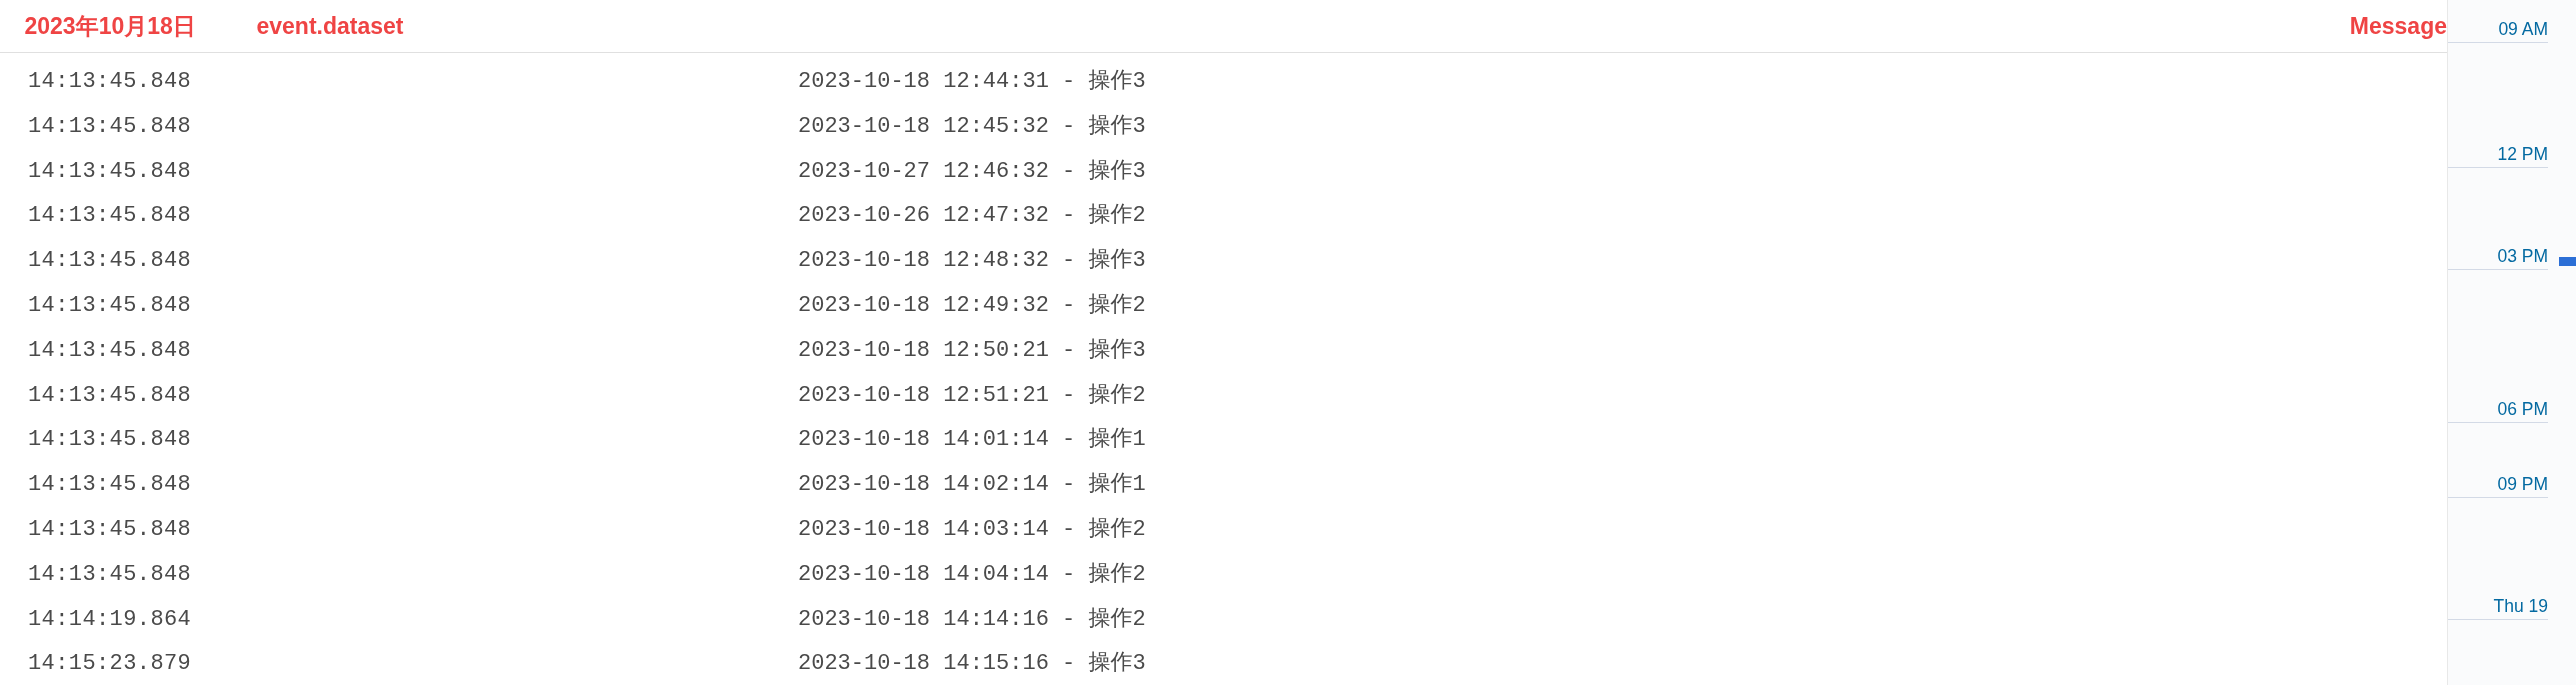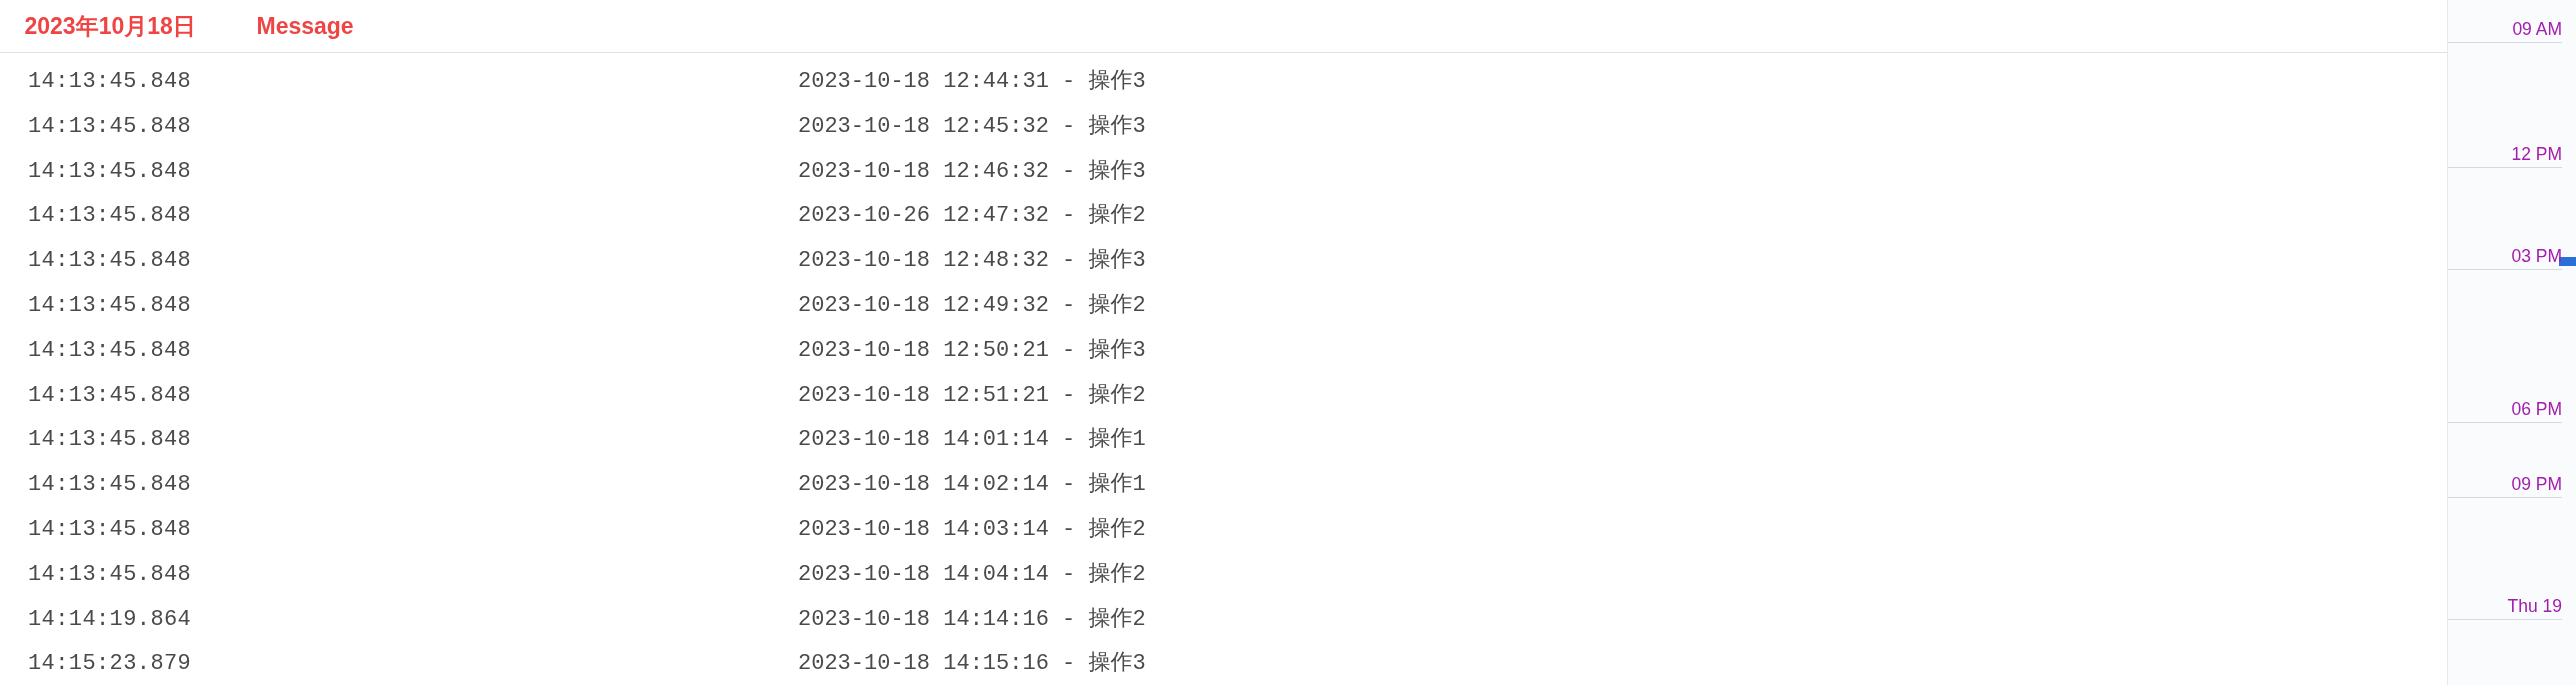--- a/index.html
+++ b/index.html
@@ -33,20 +33,21 @@
     .col-date {
       width: 232px;
       flex-shrink: 0;
     }
     .col-dataset {
       width: 542px;
       flex-shrink: 0;
     }
     .col-message {
       flex: 1;
+      text-align: right;
     }
     .table-body {
       flex: 1;
       overflow-y: auto;
       padding-top: 7px;
     }
     .table-row {
       display: flex;
       align-items: center;
       padding: 7px 0 7px 28px;
@@ -76,61 +77,62 @@
       border-left: 0.9px solid #e8e8e8;
       position: relative;
       display: flex;
       flex-direction: column;
       padding-top: 14px;
     }
     .timeline-tick {
       position: absolute;
       right: 0;
       left: 0;
-      padding-right: 14px;
+      padding-right: 28px;
       text-align: right;
       font-size: 17.5px;
-      color: #a21caf;
+      color: #0369a1;
     }
     .timeline-tick-line {
       border-bottom: 0.9px solid #d3dae6;
       width: 100%;
       margin-top: 1.7px;
     }
     .timeline-highlight {
       position: absolute;
       right: 0;
       width: 17.5px;
       height: 8.7px;
       background: #2c6fd6;
     }
   </style>
 </head>
 <body>
 
 <div class="main-content">
   <div class="table-header">
     <div class="col-date">2023年10月18日</div>
+    <div class="col-dataset">event.dataset</div>
     <div class="col-message">Message</div>
   </div>
   <div class="table-body" id="table-body">
       <div class="table-row">
         <div class="row-time">14:13:45.848</div>
         <div class="row-dataset"></div>
         <div class="row-message">2023-10-18 12:44:31 - 操作3</div>
       </div>
       <div class="table-row">
         <div class="row-time">14:13:45.848</div>
         <div class="row-dataset"></div>
         <div class="row-message">2023-10-18 12:45:32 - 操作3</div>
       </div>
       <div class="table-row">
         <div class="row-time">14:13:45.848</div>
         <div class="row-dataset"></div>
-        <div class="row-message">2023-10-18 12:46:32 - 操作3</div>
+        <div class="row-message">2023-10-27 12:46:32 - 操作3</div>
       </div>
       <div class="table-row">
         <div class="row-time">14:13:45.848</div>
         <div class="row-dataset"></div>
         <div class="row-message">2023-10-26 12:47:32 - 操作2</div>
       </div>
       <div class="table-row">
         <div class="row-time">14:13:45.848</div>
         <div class="row-dataset"></div>
         <div class="row-message">2023-10-18 12:48:32 - 操作3</div>

